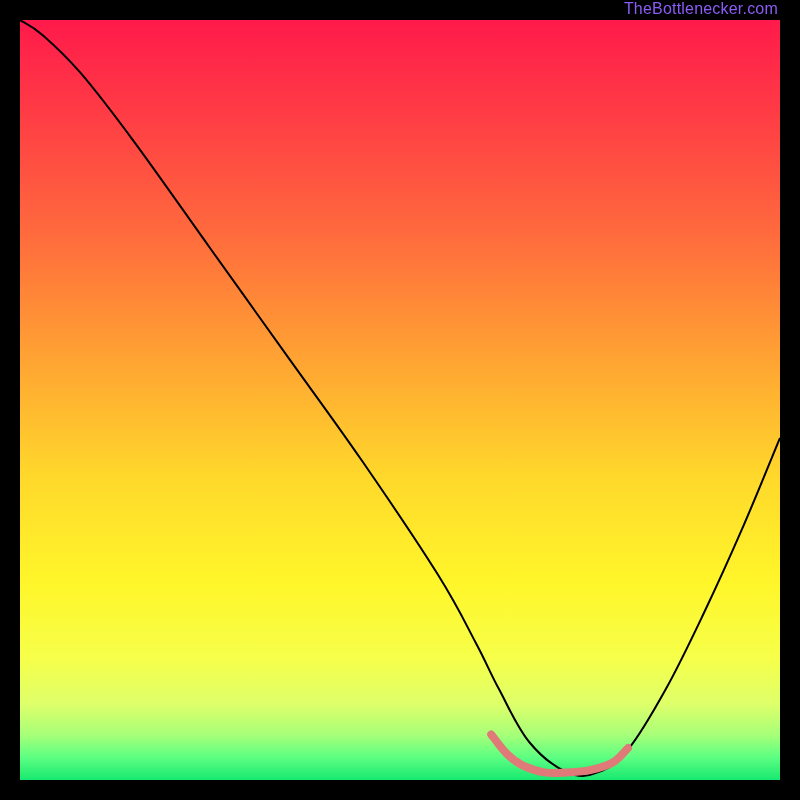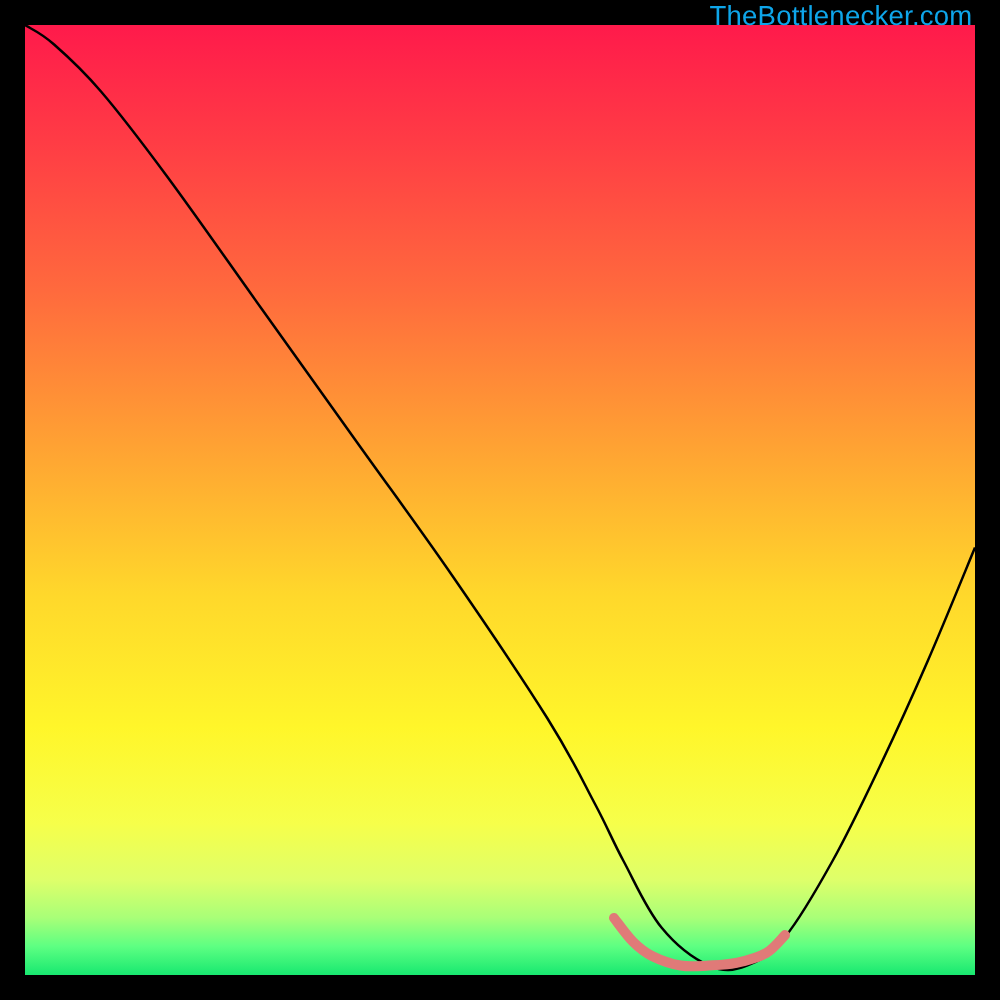--- a/index.html
+++ b/index.html
@@ -23,22 +23,22 @@
     position: absolute;
     left: 0;
     top: 0;
     width: 760px;
     height: 760px;
   }
   .watermark {
     position: absolute;
     top: 0px;
     right: 22px;
-    color: #0ea5e9;
-    font-size: 22px;
+    color: #8b5cf6;
+    font-size: 16px;
     font-weight: 500;
     letter-spacing: 0.2px;
     user-select: none;
   }
 </style>
 </head>
 <body>
 
 <div class="frame">
   <svg class="plot" viewBox="0 0 760 760">

